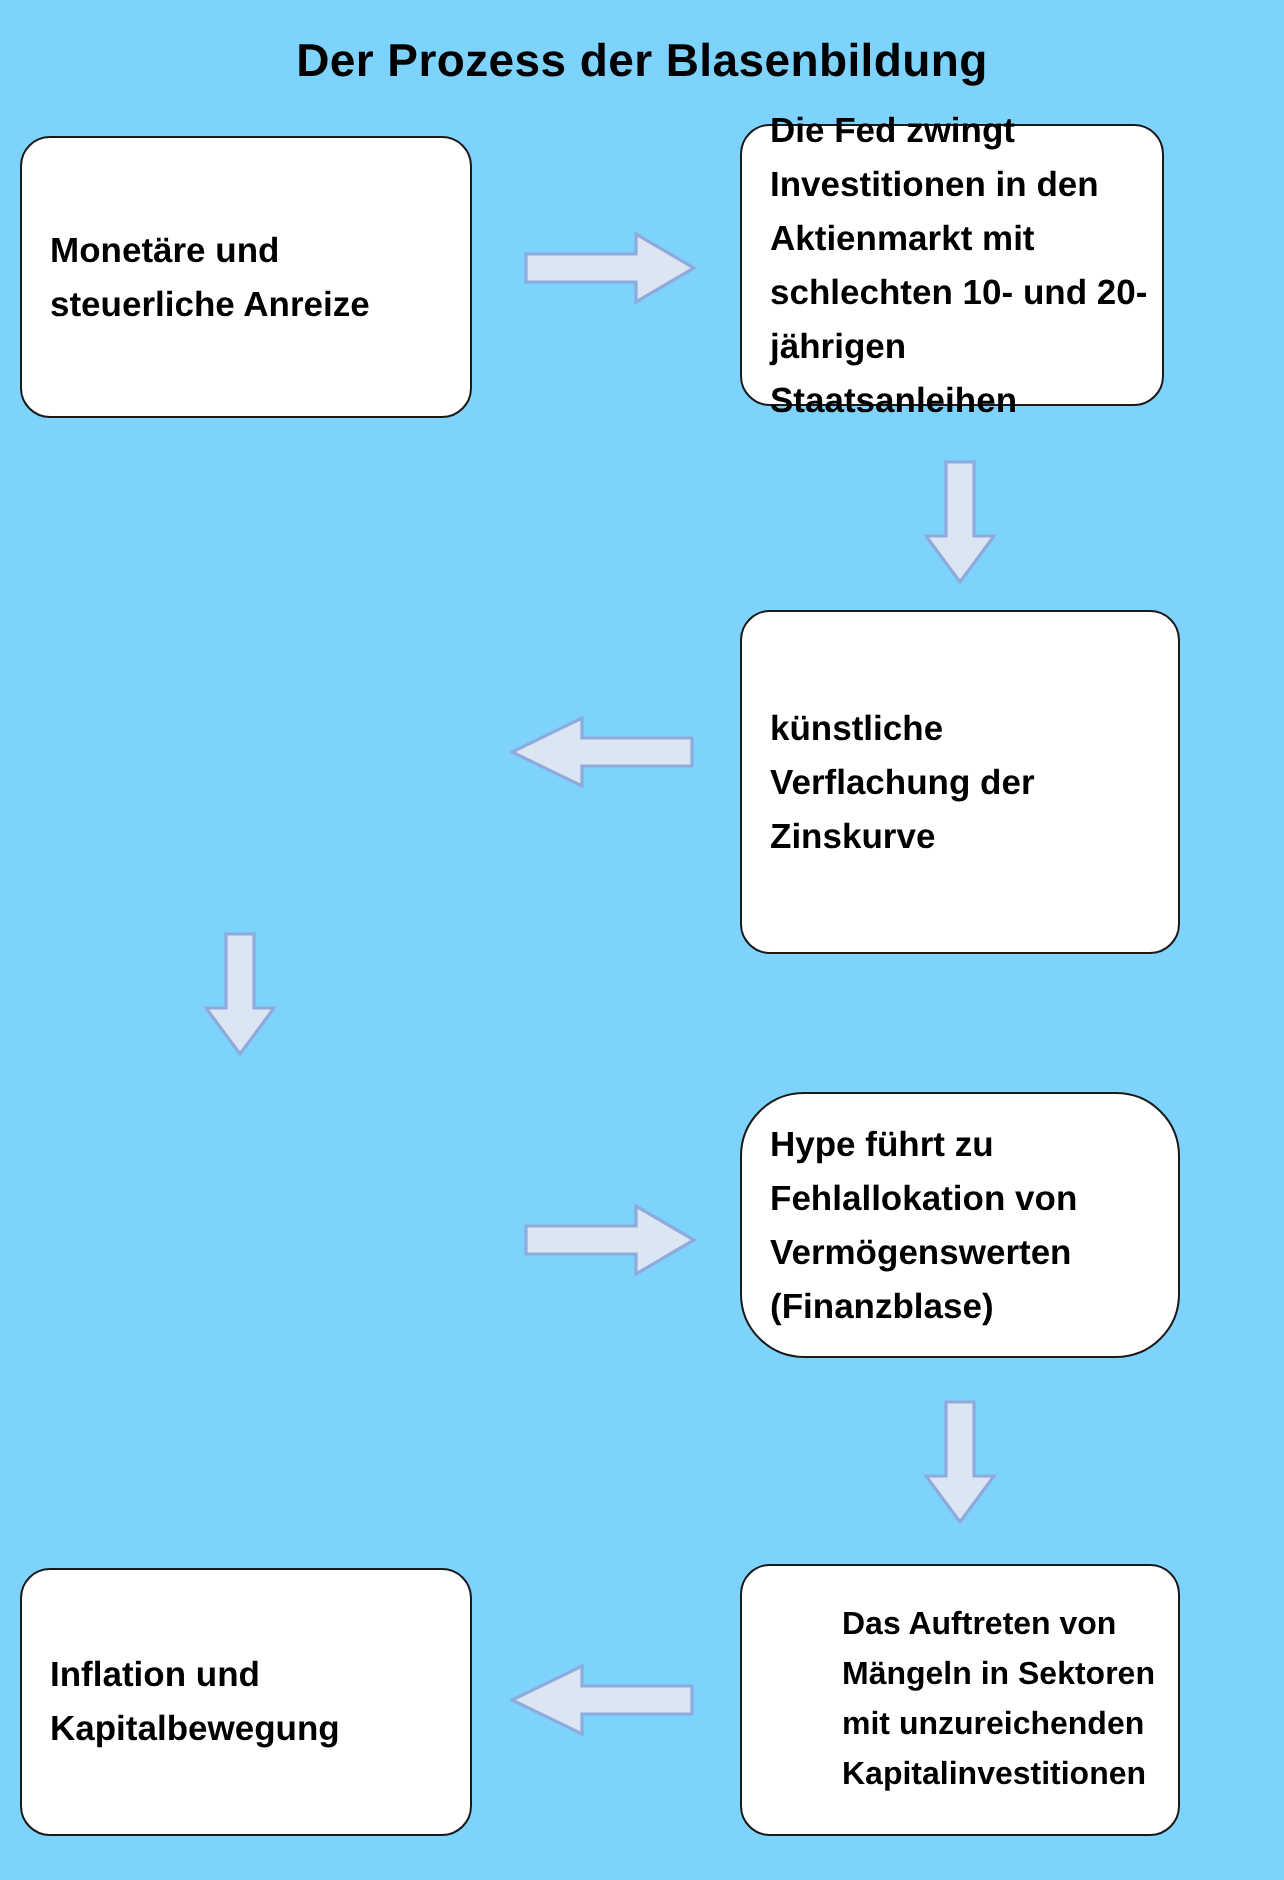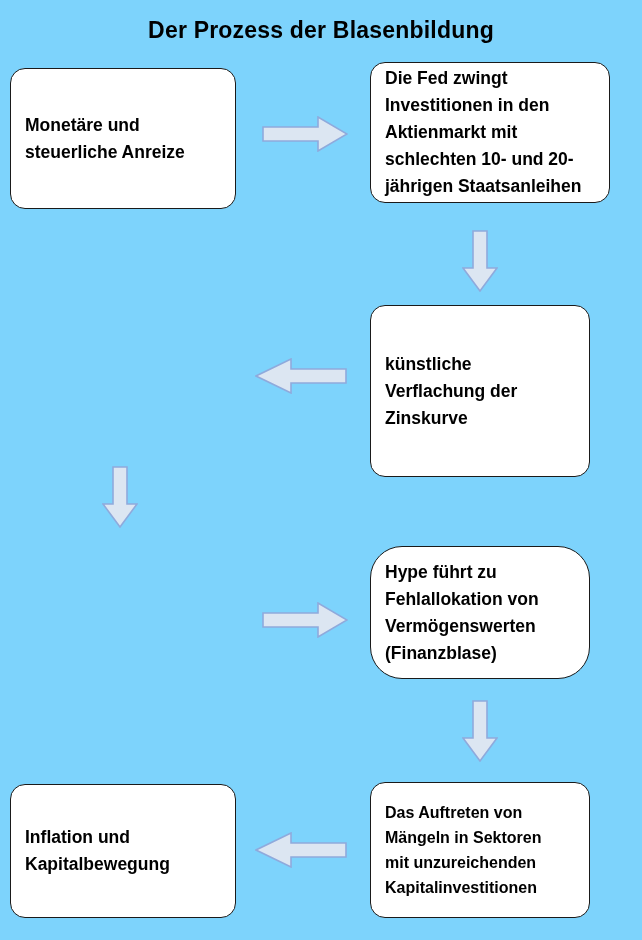--- a/index.html
+++ b/index.html
@@ -84,21 +84,21 @@
 
   <div class="node big" style="left:10px; top:68px; width:226px; height:141px;">
     <span class="txt">Monetäre und
 steuerliche Anreize</span>
   </div>
 
   <svg class="arrow" style="left:262px; top:116px;" width="86" height="36" viewBox="0 0 86 36">
     <polygon points="1,11 56,11 56,1 85,18 56,35 56,25 1,25" fill="#dce6f2" stroke="#8faadc" stroke-width="1.6" stroke-linejoin="miter"></polygon>
   </svg>
 
-  <div class="node big" style="left:370px; top:62px; width:240px; height:141px;">
+  <div class="node big" style="left:370px; top:62px; width:212px; height:141px;">
     <span class="txt">Die Fed zwingt
 Investitionen in den
 Aktienmarkt mit
 schlechten 10- und 20-
 jährigen Staatsanleihen</span>
   </div>
 
   <svg class="arrow" style="left:462px; top:230px;" width="36" height="62" viewBox="0 0 36 62">
     <polygon points="11,1 25,1 25,38 35,38 18,61 1,38 11,38" fill="#dce6f2" stroke="#8faadc" stroke-width="1.6" stroke-linejoin="miter"></polygon>
   </svg>
@@ -136,20 +136,20 @@
 
   <div class="node big" style="left:10px; top:784px; width:226px; height:134px;">
     <span class="txt">Inflation und
 Kapitalbewegung</span>
   </div>
 
   <svg class="arrow" style="left:255px; top:832px;" width="92" height="36" viewBox="0 0 92 36">
     <polygon points="91,11 36,11 36,1 1,18 36,35 36,25 91,25" fill="#dce6f2" stroke="#8faadc" stroke-width="1.6" stroke-linejoin="miter"></polygon>
   </svg>
 
-  <div class="node mid" style="left:370px; top:782px; width:220px; height:136px;">
+  <div class="node mid" style="left:370px; top:782px; width:220px; height:136px;padding-left:36px;">
     <span class="txt">Das Auftreten von
 Mängeln in Sektoren
 mit unzureichenden
 Kapitalinvestitionen</span>
   </div>
 
 </div>
 
 </body></html>

